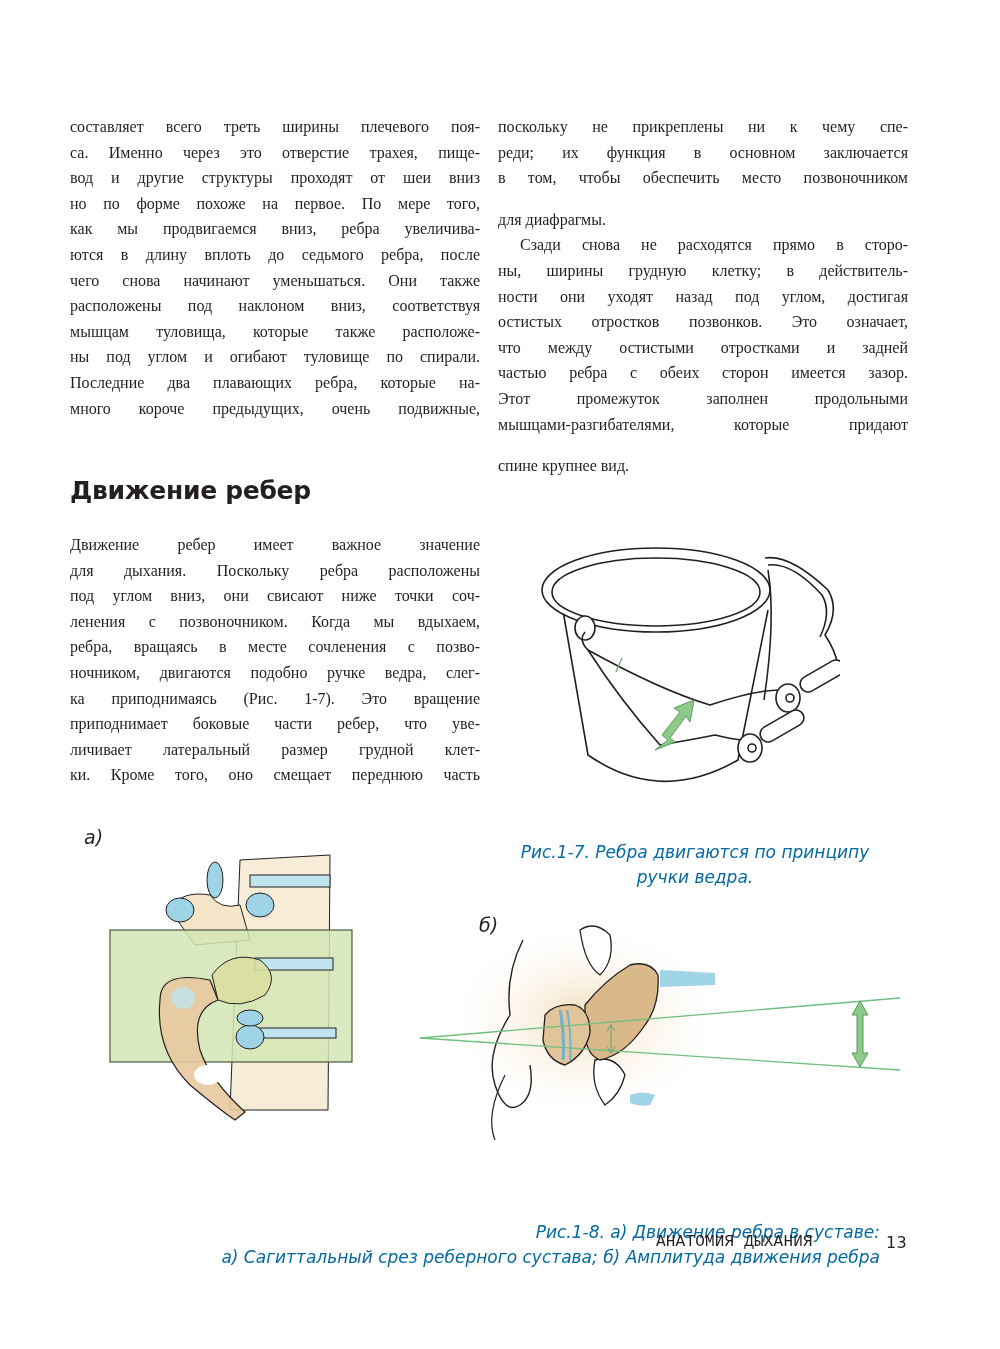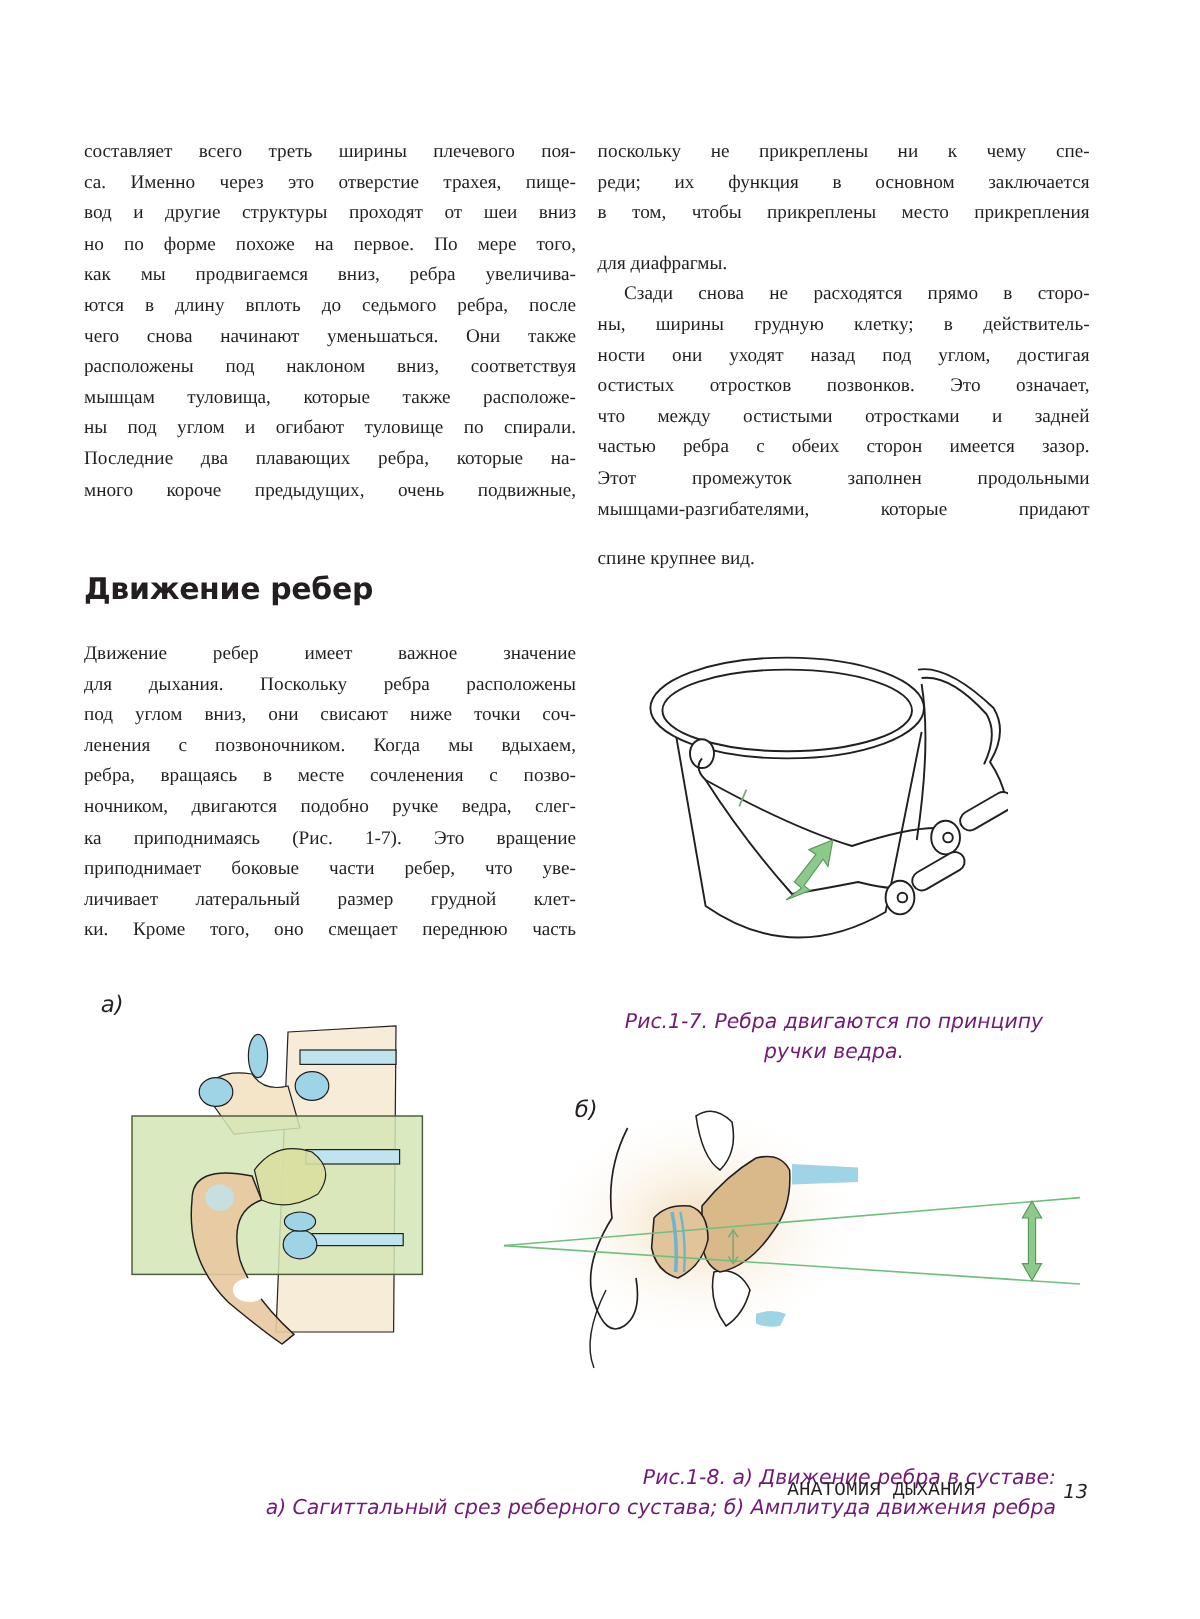--- a/index.html
+++ b/index.html
@@ -6,29 +6,29 @@
   body { width: 1000px; height: 1349px; position: relative; overflow: hidden; color: #231f20; }
   .serif { font-family: "Liberation Serif", "DejaVu Serif", serif; }
   .col { position: absolute; width: 410px; font-size: 16px; line-height: 25.6px; text-align: justify; font-family: Liberation Serif, serif; }
   .line { display: block; text-align: justify; text-align-last: justify; white-space: nowrap; height: 25.6px; }
   .line.last { text-align-last: left; margin-top: 16px; }
   .line.indent { padding-left: 22px; }
   #col-left-top { left: 70px; top: 114px; }
   #col-right-top { left: 498px; top: 114px; }
   #col-left-mid { left: 70px; top: 532px; }
   .heading { position: absolute; left: 70px; top: 476px; font-size: 25px; font-weight: bold; letter-spacing: -0.3px; font-family: "DejaVu Sans", sans-serif; }
-  .caption { position: absolute; font-family: "DejaVu Sans", sans-serif; font-style: italic; font-size: 17px; line-height: 25px; color: #701a75; text-align: center; font-weight: 300; }
+  .caption { position: absolute; font-family: "DejaVu Sans", sans-serif; font-style: italic; font-size: 17px; line-height: 25px; color: #0369a1; text-align: center; font-weight: 300; }
   #cap-17 { left: 500px; top: 840px; width: 390px; }
   #cap-18 { left: 120px; top: 1220px; width: 760px; text-align: right; }
   .panel-label { position: absolute; font-family: "DejaVu Sans", sans-serif; font-style: italic; font-size: 19px; }
   #label-a { left: 84px; top: 826px; }
   #label-b { left: 479px; top: 914px; }
   .footer { position: absolute; top: 1233px; font-family: "DejaVu Sans", sans-serif; font-size: 16px; letter-spacing: 0.2px; }
   #footer-title { left: 656px; font-family: Liberation Mono, monospace; }
-  #footer-page { left: 886px; font-style: italic; }
+  #footer-page { left: 886px; }
   svg.fig { position: absolute; }
 </style>
 </head>
 <body>
 
 <div id="col-left-top" class="col serif">
   <span class="line">составляет всего треть ширины плечевого поя-</span>
   <span class="line">са. Именно через это отверстие трахея, пище-</span>
   <span class="line">вод и другие структуры проходят от шеи вниз</span>
   <span class="line">но по форме похоже на первое. По мере того,</span>
@@ -38,21 +38,21 @@
   <span class="line">расположены под наклоном вниз, соответствуя</span>
   <span class="line">мышцам туловища, которые также расположе-</span>
   <span class="line">ны под углом и огибают туловище по спирали.</span>
   <span class="line">Последние два плавающих ребра, которые на-</span>
   <span class="line">много короче предыдущих, очень подвижные,</span>
 </div>
 
 <div id="col-right-top" class="col serif">
   <span class="line">поскольку не прикреплены ни к чему спе-</span>
   <span class="line">реди; их функция в основном заключается</span>
-  <span class="line">в том, чтобы прикреплены место прикрепления</span>
+  <span class="line">в том, чтобы обеспечить место позвоночником</span>
   <span class="line last">для диафрагмы.</span>
   <span class="line indent">Сзади снова не расходятся прямо в сторо-</span>
   <span class="line">ны, ширины грудную клетку; в действитель-</span>
   <span class="line">ности они уходят назад под углом, достигая</span>
   <span class="line">остистых отростков позвонков. Это означает,</span>
   <span class="line">что между остистыми отростками и задней</span>
   <span class="line">частью ребра с обеих сторон имеется зазор.</span>
   <span class="line">Этот промежуток заполнен продольными</span>
   <span class="line">мышцами-разгибателями, которые придают</span>
   <span class="line last">спине крупнее вид.</span>

